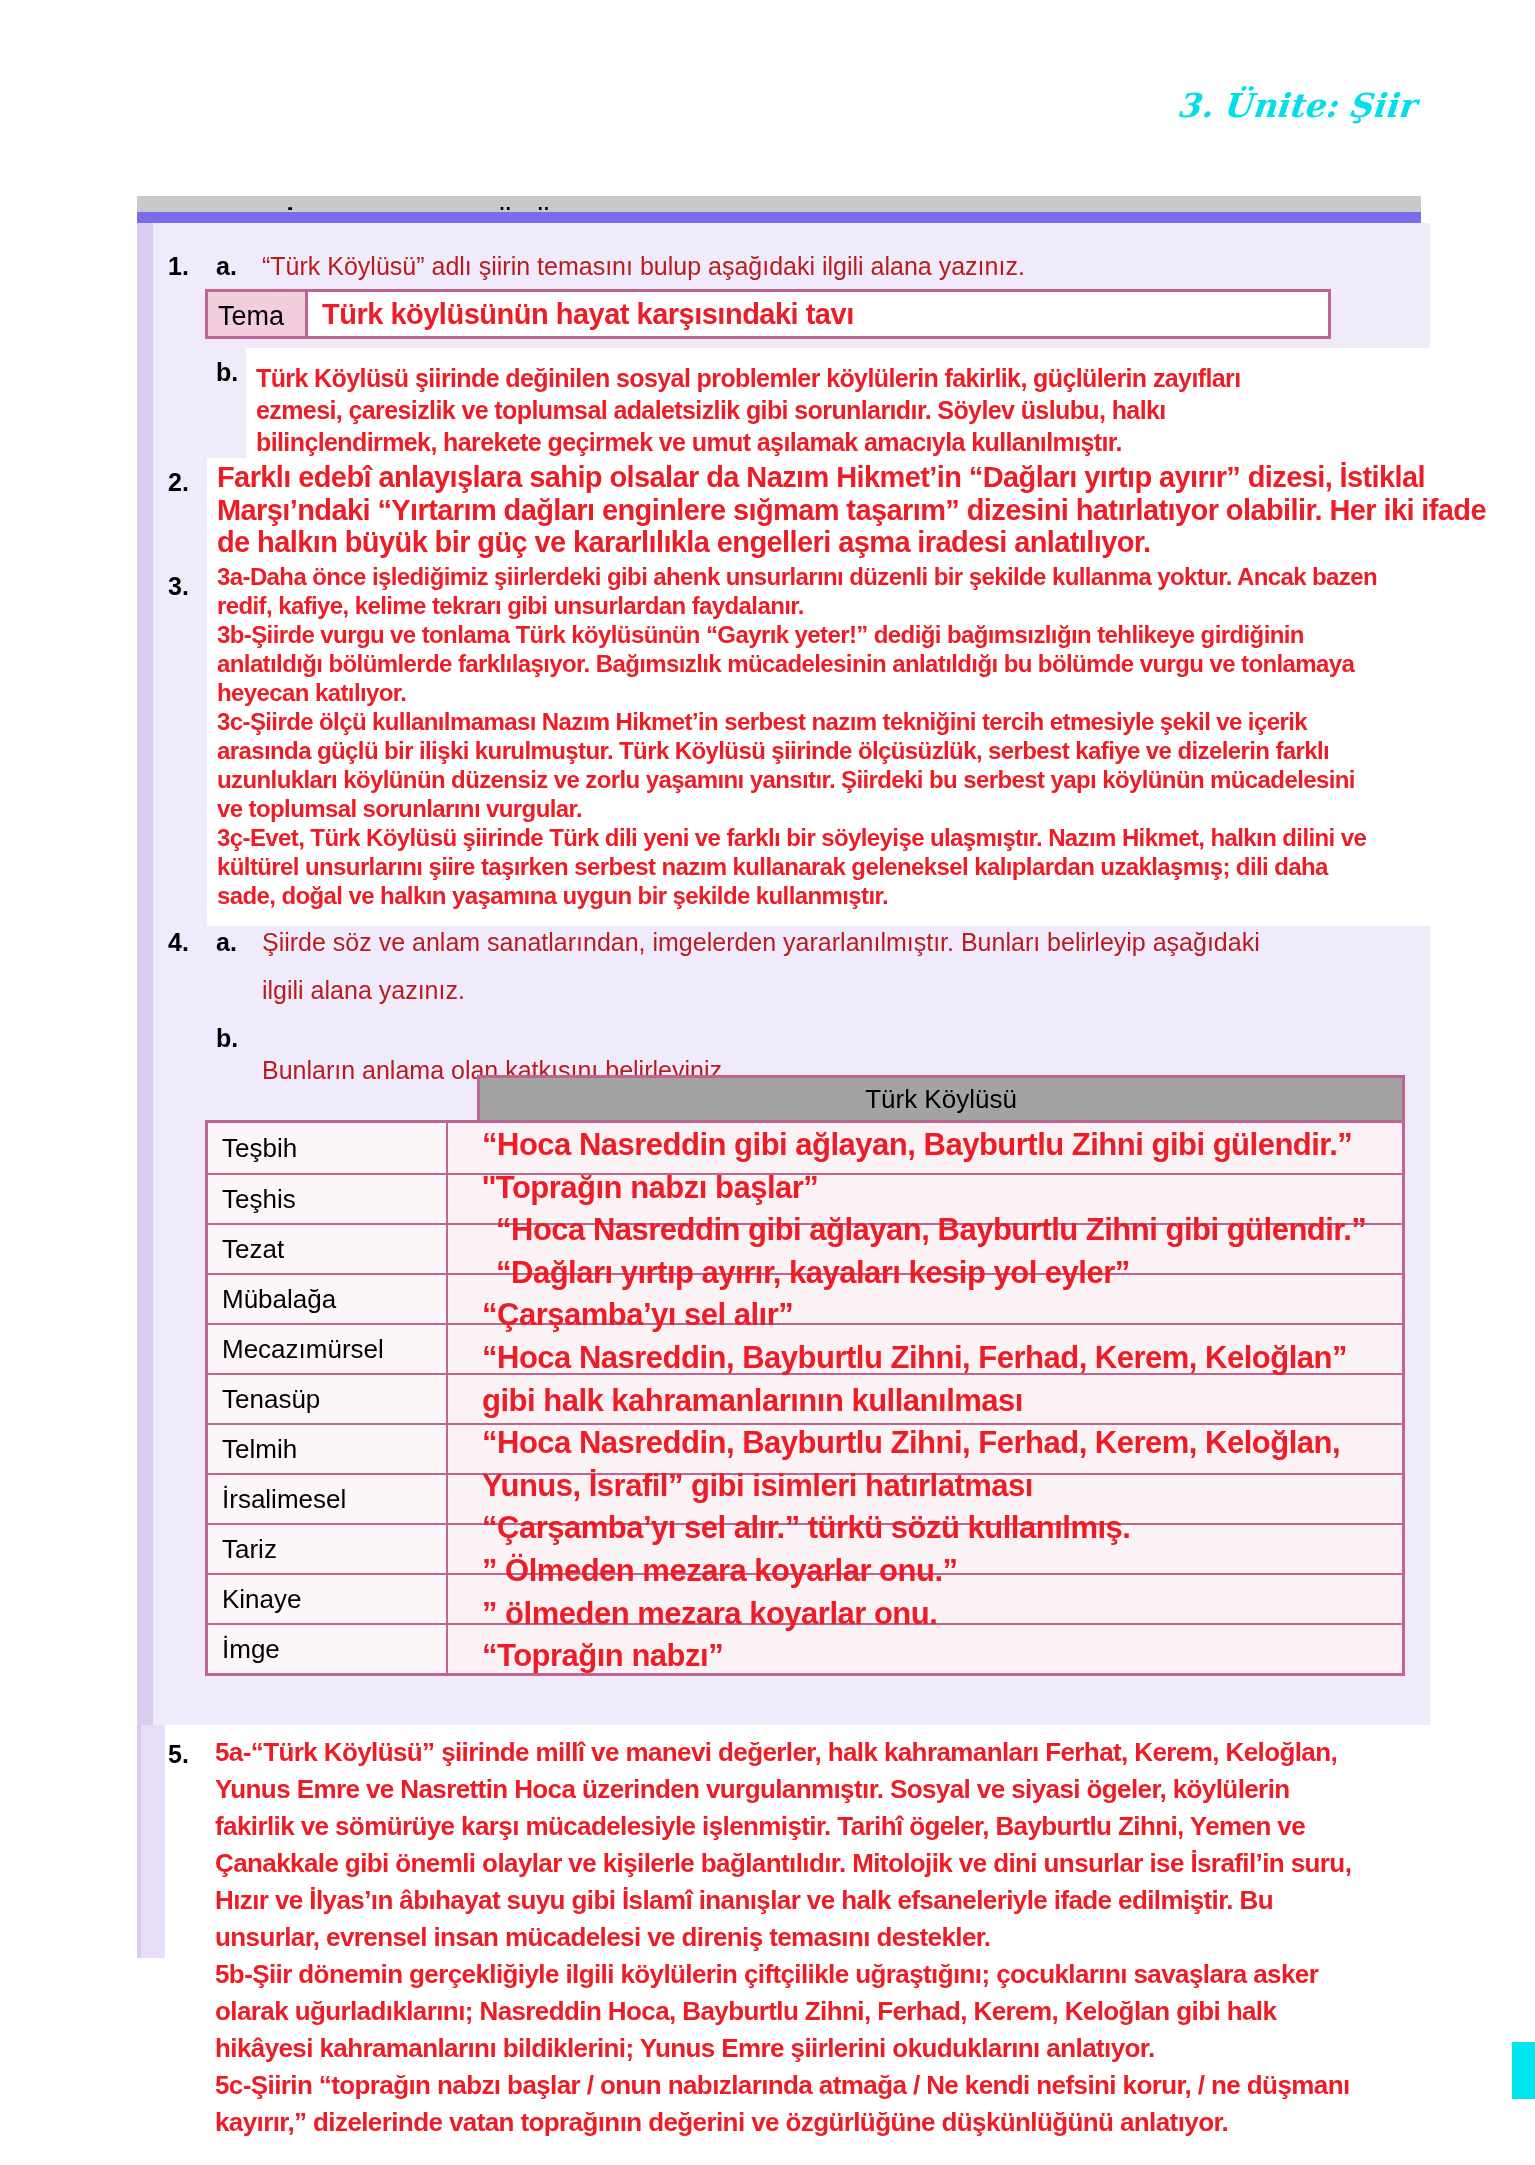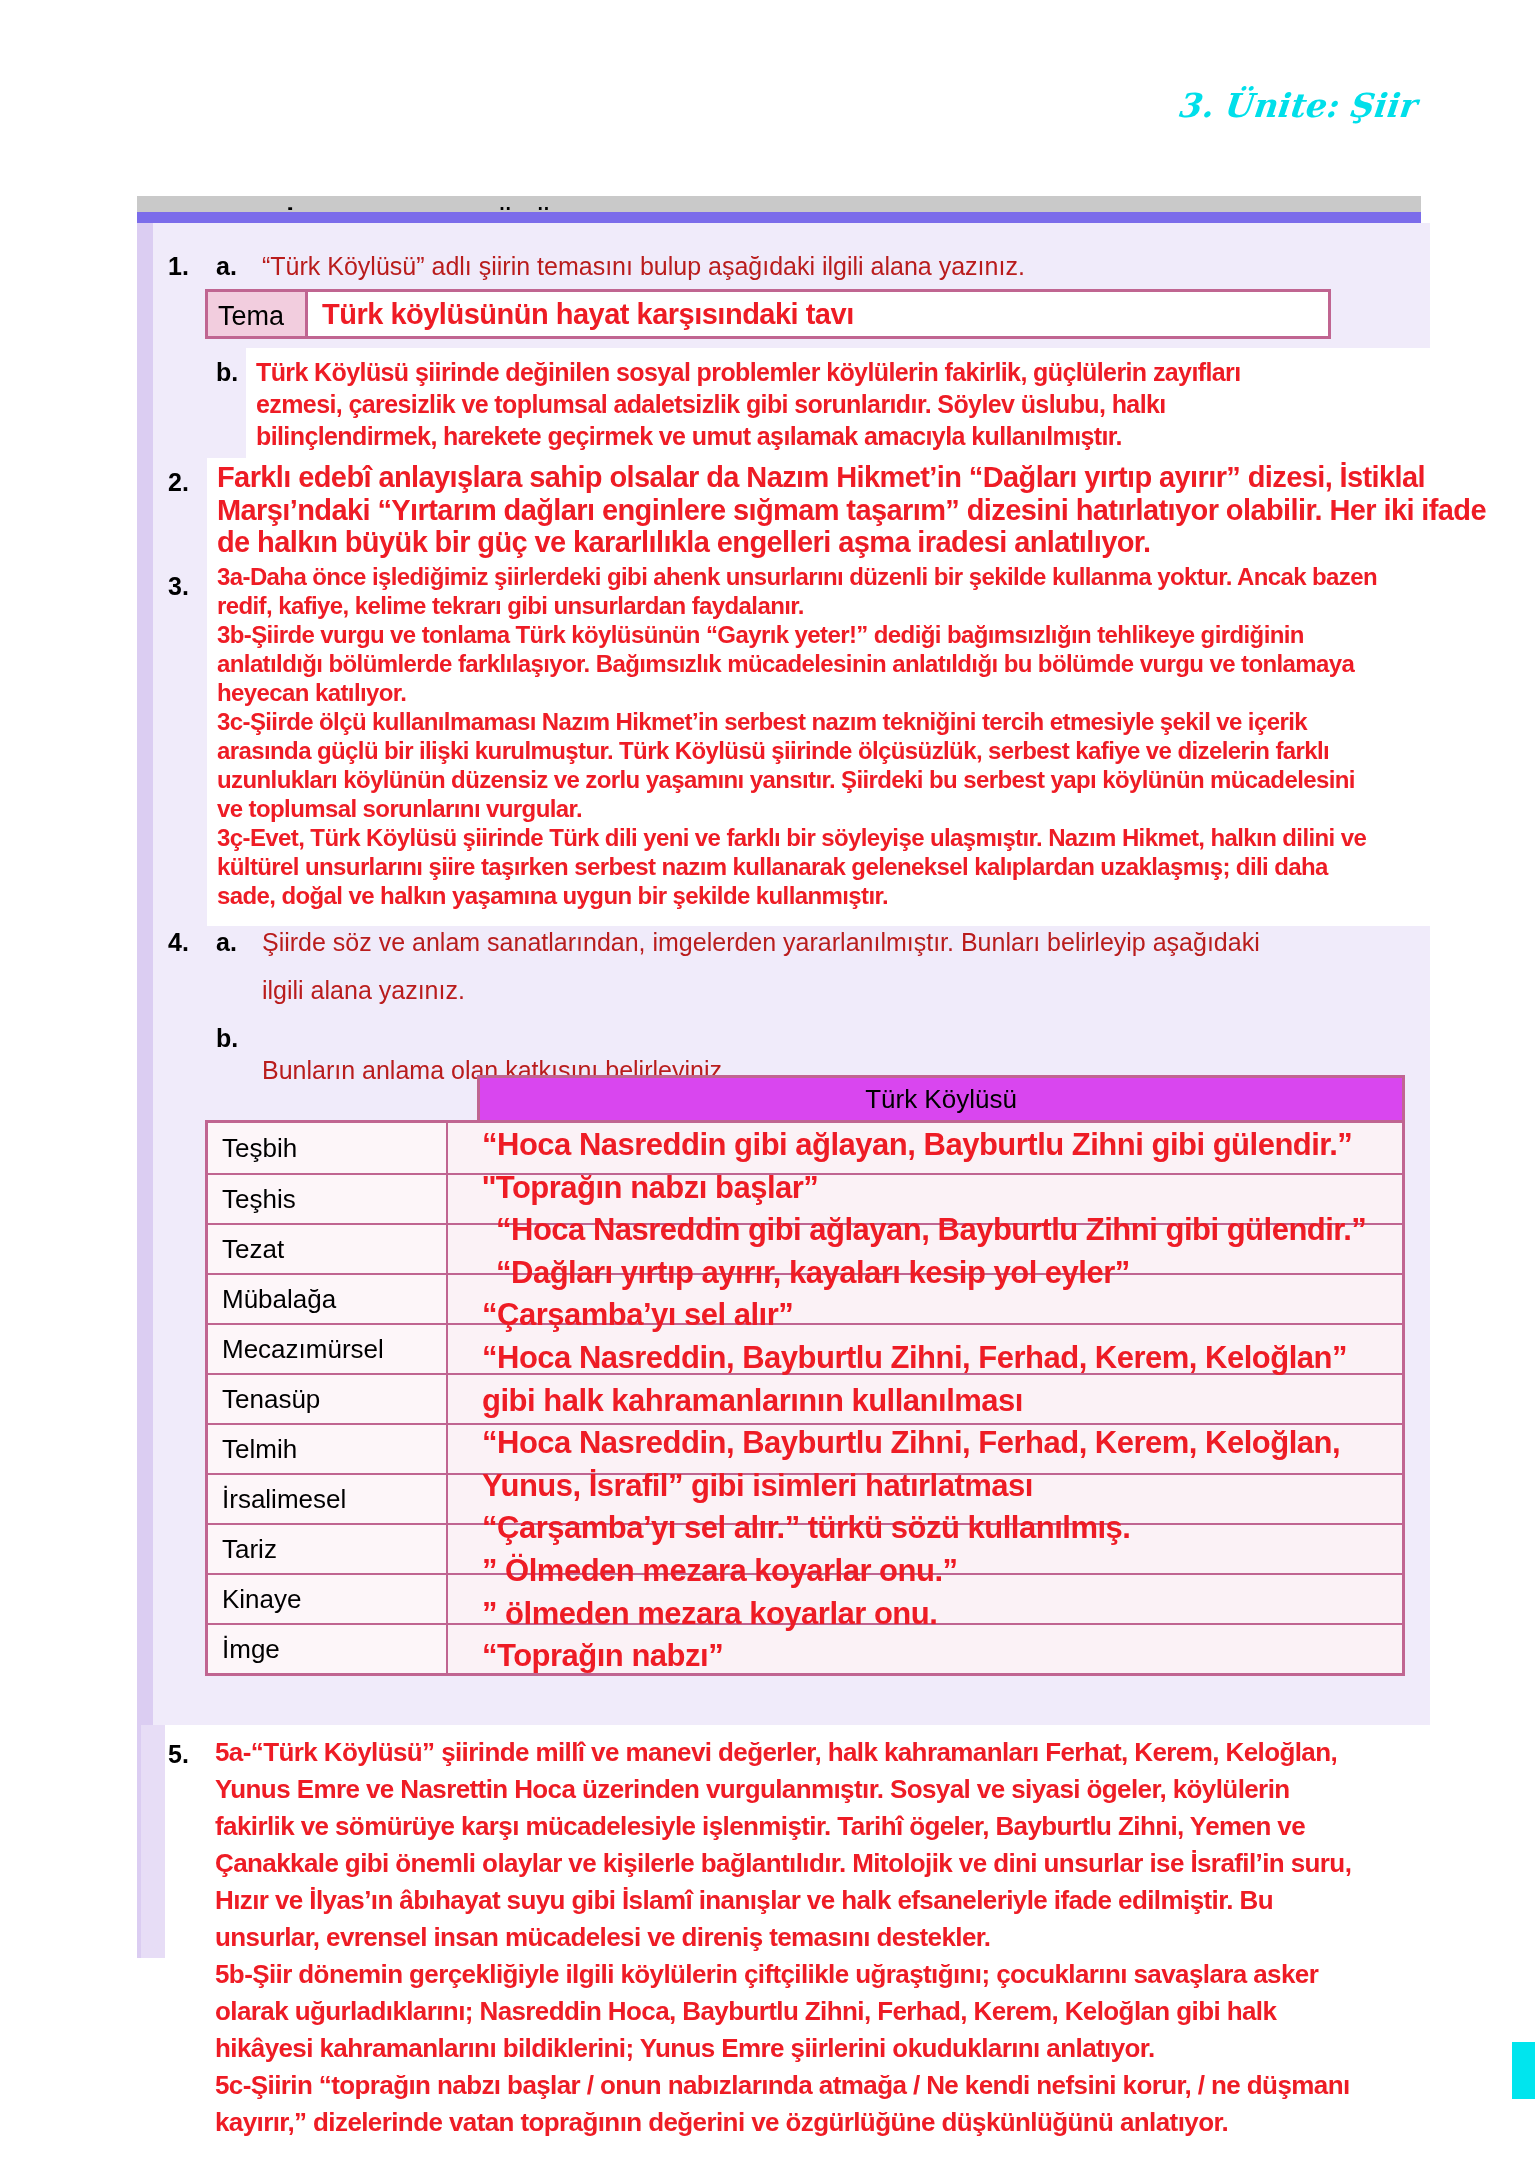--- a/index.html
+++ b/index.html
@@ -26,32 +26,32 @@
   .tema-box{position:absolute;left:205px;top:289px;width:1126px;height:50px;border:3px solid #c06591;
     box-sizing:border-box;display:flex;background:#fff;}
   .tema-label{width:100px;background:#f2cdde;border-right:3px solid #c06591;box-sizing:border-box;
     display:flex;align-items:flex-end;padding:0 0 4px 10px;font-size:27px;color:#000;}
   .tema-answer{flex:1;display:flex;align-items:center;padding-left:14px;font-size:29px;
     font-weight:bold;color:#ee1c25;letter-spacing:-0.5px;white-space:nowrap;}
 
   .red-block{position:absolute;background:#fff;color:#ee1c25;font-weight:bold;
     letter-spacing:-0.6px;white-space:nowrap;}
   #q1b-label{left:216px;top:358px}
-  .q1b-block{left:246px;top:348px;width:1188px;padding:8px 0 6px 10px;font-size:25px;line-height:32px;}
+  .q1b-block{left:246px;top:348px;width:1188px;padding:14px 0 6px 10px;font-size:25px;line-height:32px;}
   #q2-num{left:168px;top:468px}
   .q2-block{left:207px;top:458px;width:1248px;padding:3px 0 5px 10px;font-size:29px;line-height:32.5px;}
   #q3-num{left:168px;top:572px}
   .q3-block{left:207px;top:560px;width:1243px;padding:2px 0 16px 10px;font-size:24px;line-height:29px;}
 
   #q4-num{left:168px;top:928px}  #q4-a-label{left:216px;top:928px}
   #q4-a-text1{left:262px;top:928px}  #q4-a-text2{left:262px;top:976px}
   #q4-b-label{left:216px;top:1024px}  #q4-b-text{left:262px;top:1056px}
 
   .fig-table{position:absolute;left:205px;top:1075px;width:1200px;}
-  .thead{margin-left:272px;height:45px;background:#d946ef;border:3px solid #c06591;border-bottom:none;
+  .thead{margin-left:272px;height:45px;background:#a3a3a3;border:3px solid #c06591;border-bottom:none;
     box-sizing:border-box;display:flex;align-items:center;justify-content:center;font-size:26px;color:#000;}
   .tbody{border:3px solid #c06591;background:#fbf2f6;}
   .trow{display:flex;height:50px;box-sizing:border-box;border-top:2px solid #c06591;}
   .trow:first-child{border-top:none;}
   .tlabel{width:240px;box-sizing:border-box;border-right:2px solid #c06591;background:#fdf6f9;
     display:flex;align-items:center;padding-left:14px;font-size:26px;color:#000;}
   .tcell{flex:1;background:#fbf2f6;}
 
   .table-answers{position:absolute;left:482px;top:1124px;color:#ee1c25;font-weight:bold;
     font-size:31px;line-height:42.6px;letter-spacing:-0.5px;white-space:nowrap;z-index:4;}

